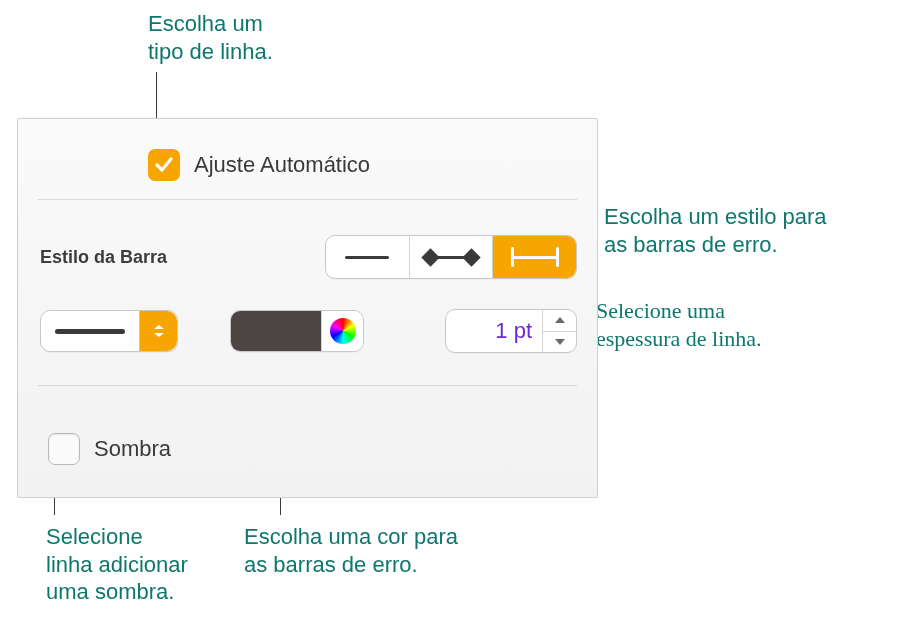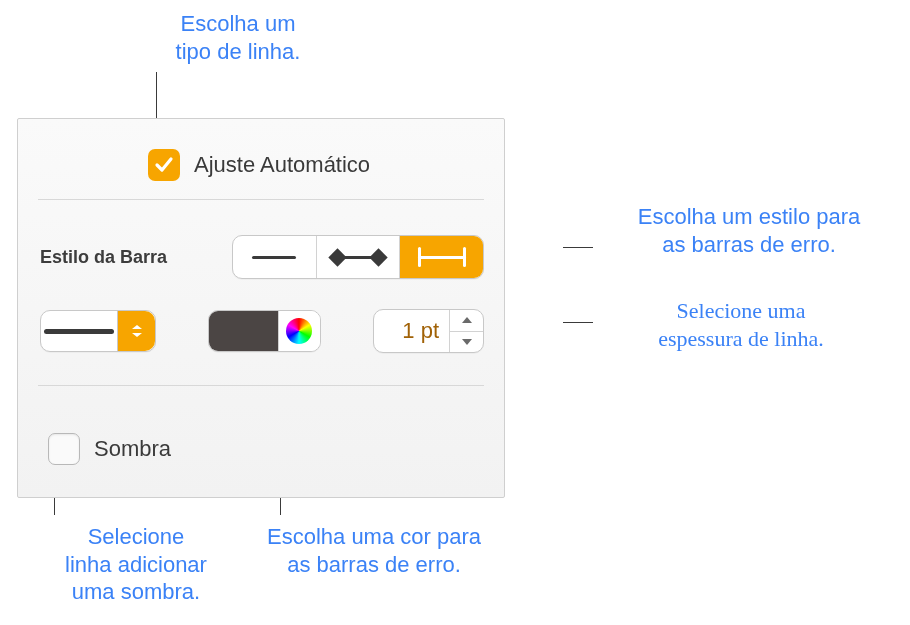--- a/index.html
+++ b/index.html
@@ -8,32 +8,31 @@
   background: #fff;
   width: 910px;
   height: 625px;
   position: relative;
   color: #3a3a3a;
 }
 .callout-text {
   position: absolute;
   font-size: 22px;
   line-height: 1.25;
-  color: #3b82f6;
-  text-align: center;
+  color: #0f766e;
 }
 .callout-line {
   position: absolute;
   background: #3a3a3a;
 }
 .panel {
   position: absolute;
   left: 17px;
   top: 118px;
-  width: 488px;
+  width: 581px;
   height: 380px;
   border: 1px solid #cfcfcf;
   border-radius: 2px;
   background: linear-gradient(#fafafa, #f2f2f2);
 }
 .row-auto {
   position: absolute;
   left: 0; right: 0;
   top: 18px;
   height: 56px;
@@ -230,21 +229,21 @@
   display: flex;
   align-items: center;
   box-shadow: 0 1px 0 rgba(0,0,0,0.03);
   margin-left: auto;
 }
 .thick .val {
   flex: 1;
   text-align: right;
   padding-right: 10px;
   font-size: 22px;
-  color: #a16207;
+  color: #6d28d9;
 }
 .thick .steps {
   width: 34px;
   height: 100%;
   border-left: 1px solid #d2d2d2;
   display: flex;
   flex-direction: column;
 }
 .thick .step {
   flex: 1;

